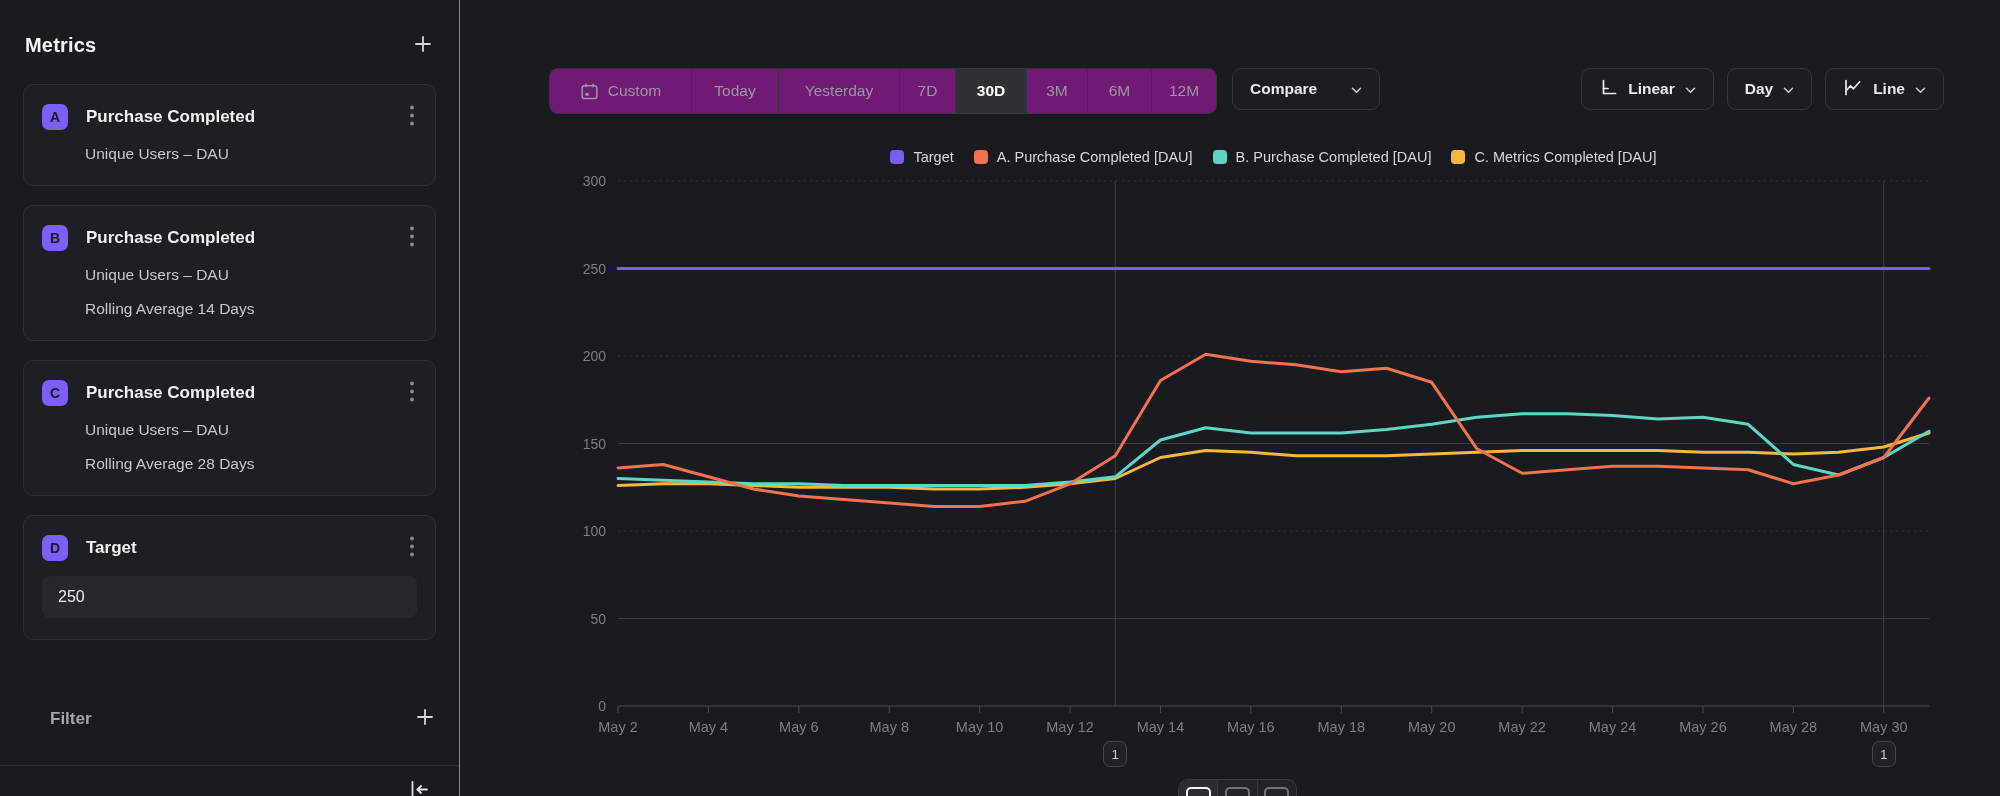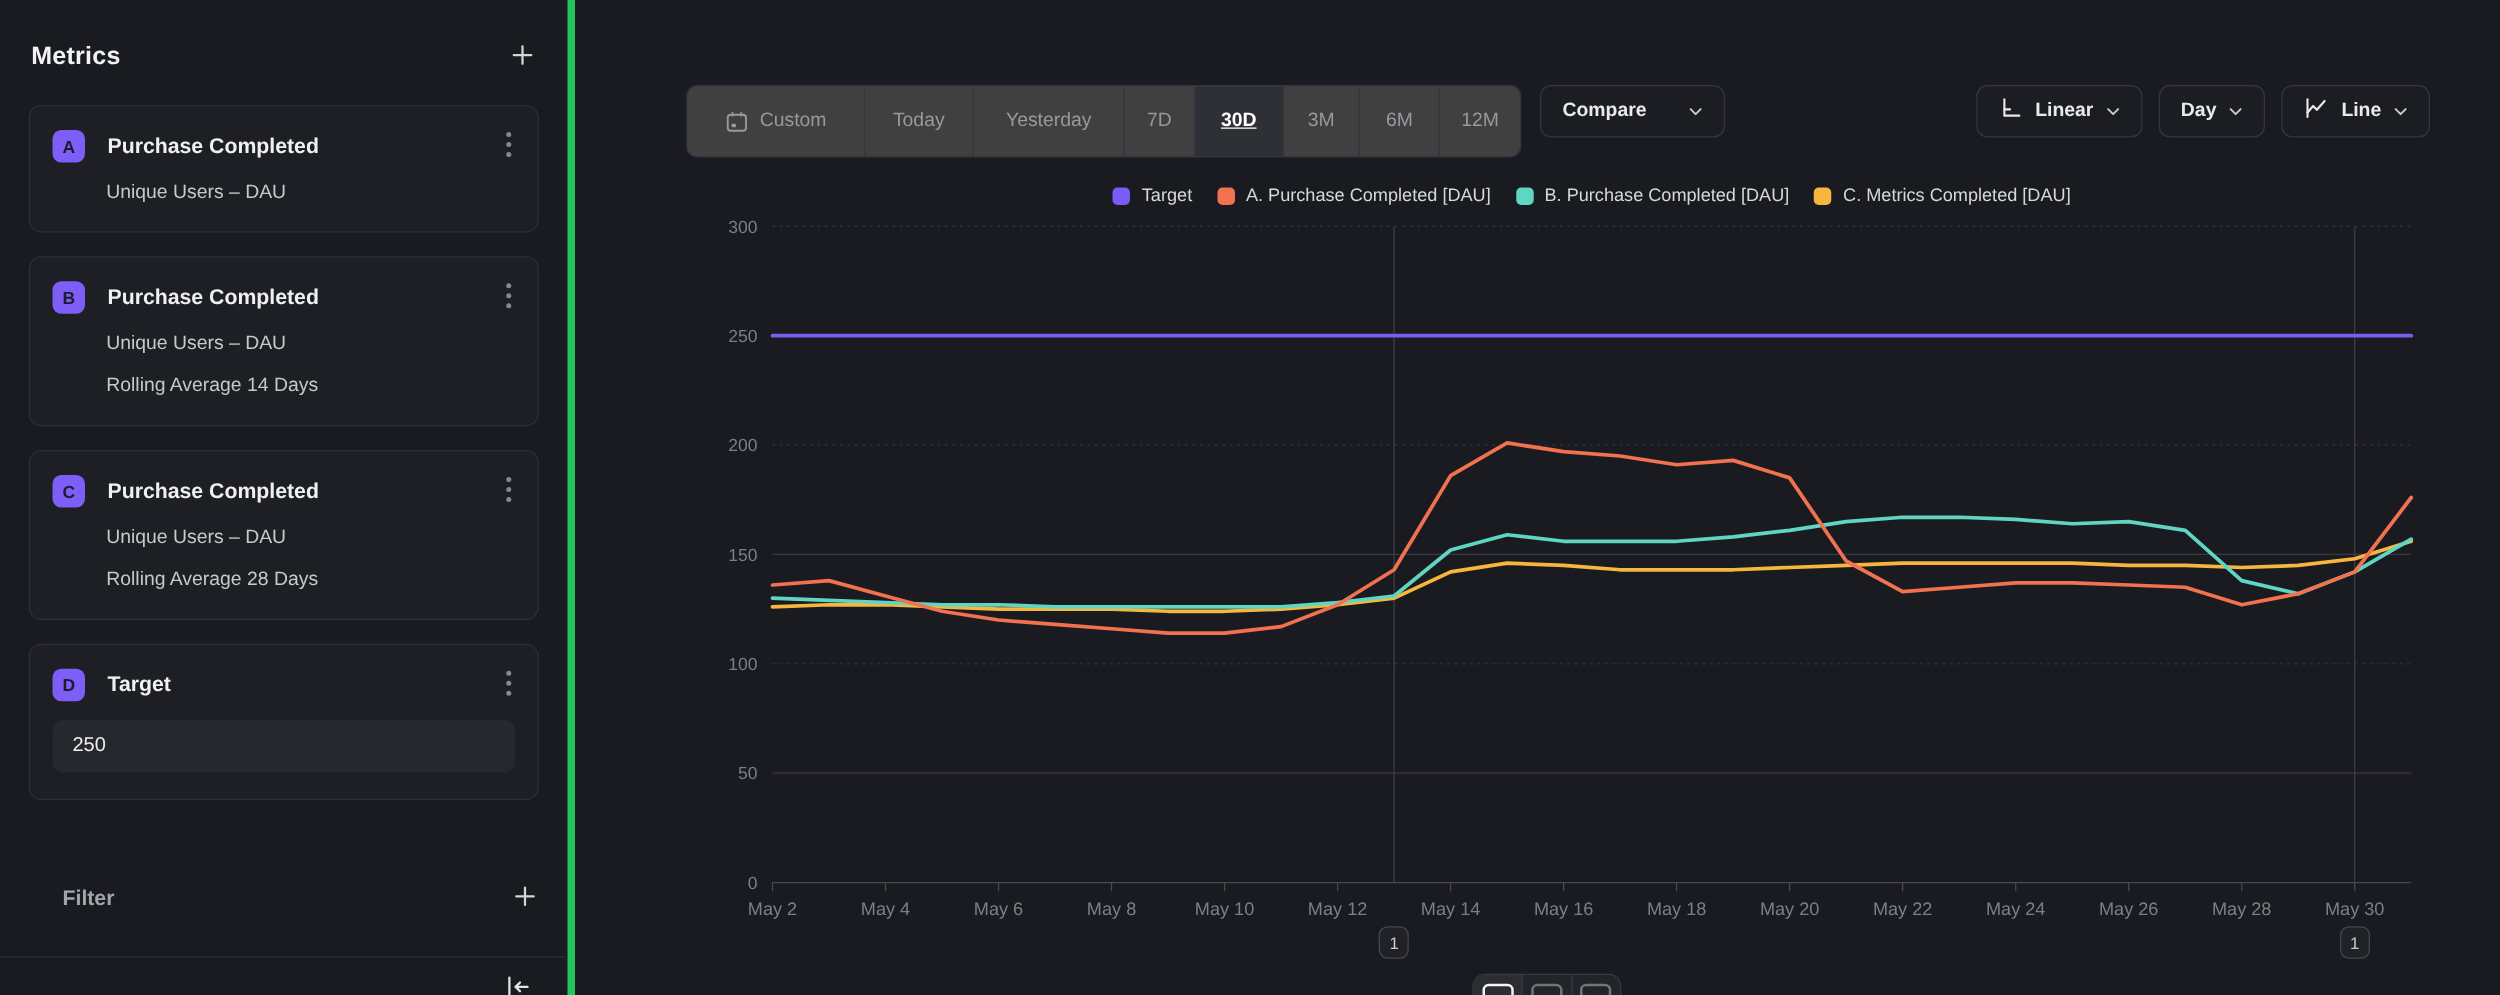--- a/index.html
+++ b/index.html
@@ -6,21 +6,21 @@
   body{
     width:2000px;height:796px;overflow:hidden;
     background:#1a1b20;color:#e8e9eb;
     font-family:"Liberation Sans", sans-serif;
   }
   .app{position:relative;width:2000px;height:796px;}
 
   
   .sidebar{
     position:absolute;left:0;top:0;width:460px;height:796px;
-    border-right:6px solid #22c55e;box-sizing:border-box;
+    border-right:1px solid #22c55e;box-sizing:border-box;
     padding:0 23px;background:#1a1b20;
   }
   .sidebar-header{display:flex;justify-content:space-between;align-items:center;margin:33px 2px 26px;}
   .sidebar-title{font-size:20px;font-weight:700;color:#f1f2f3;letter-spacing:.2px;}
   .icon-btn{background:none;border:none;padding:0;cursor:pointer;display:flex;align-items:center;}
   .metric-card{
     background:#1e1f25;border:1px solid #2f3037;border-radius:10px;
     padding:19px 18px 21px;margin-bottom:19px;
   }
   .card-head{display:flex;align-items:center;}
@@ -36,22 +36,22 @@
     display:flex;align-items:center;padding:0 16px;font-size:16px;color:#eceded;cursor:text;
   }
   .filter-row{display:flex;justify-content:space-between;align-items:center;margin-top:66px;}
   .filter-label{font-size:17px;font-weight:600;color:#a3a5ab;margin-left:27px;}
   .sidebar-divider{position:absolute;left:0;right:0;top:765px;border-top:1px solid #2b2c31;}
   .collapse-btn{position:absolute;right:29px;top:780px;background:none;border:none;padding:0;cursor:pointer;}
 
   
   .main{position:absolute;left:461px;top:0;width:1539px;height:796px;}
   .segmented{
-    position:absolute;left:88px;top:68px;height:58px;display:flex;
-    border:1px solid #35363d;border-radius:9px;overflow:hidden;box-sizing:border-box;background:#404040;
+    position:absolute;left:88px;top:68px;height:46px;display:flex;
+    border:1px solid #35363d;border-radius:9px;overflow:hidden;box-sizing:border-box;background:#701a75;
   }
   .segment{
     display:flex;align-items:center;justify-content:center;gap:9px;
     font-family:"Liberation Sans",sans-serif;font-size:15.5px;color:#97999f;
     background:transparent;border:none;border-right:1px solid #35363d;box-sizing:border-box;cursor:pointer;
   }
   .segment:last-child{border-right:none;}
   .segment.active{background:#2f3036;color:#ffffff;font-weight:700;}
   .pill{
     height:42px;border:1px solid #35363d;border-radius:9px;background:#1c1d22;
@@ -195,21 +195,21 @@
         </button>
         <button class="segment" style="width: 87px;">
           <span>Today</span>
         </button>
         <button class="segment" style="width: 121px;">
           <span>Yesterday</span>
         </button>
         <button class="segment" style="width: 56px;">
           <span>7D</span>
         </button>
-        <button class="segment active" style="width: 71px; text-decoration: underline;">
+        <button class="segment active" style="width: 71px;">
           <span>30D</span>
         </button>
         <button class="segment" style="width: 61px;">
           <span>3M</span>
         </button>
         <button class="segment" style="width: 64px; text-align: right;">
           <span>6M</span>
         </button>
         <button class="segment" style="width: 64px; text-align: right;">
           <span>12M</span>

